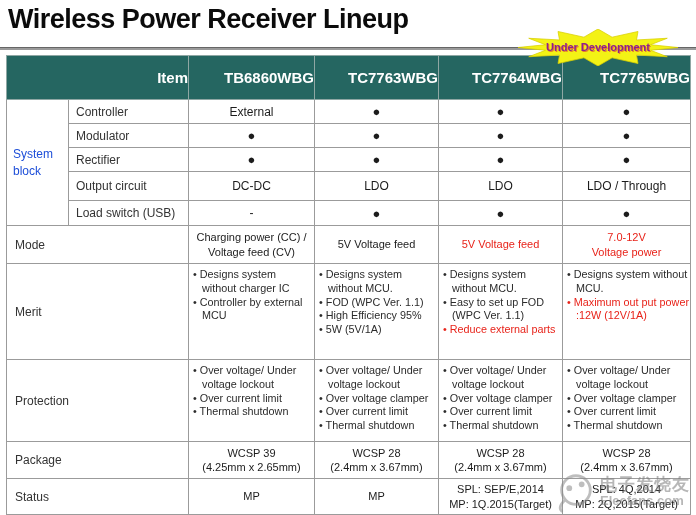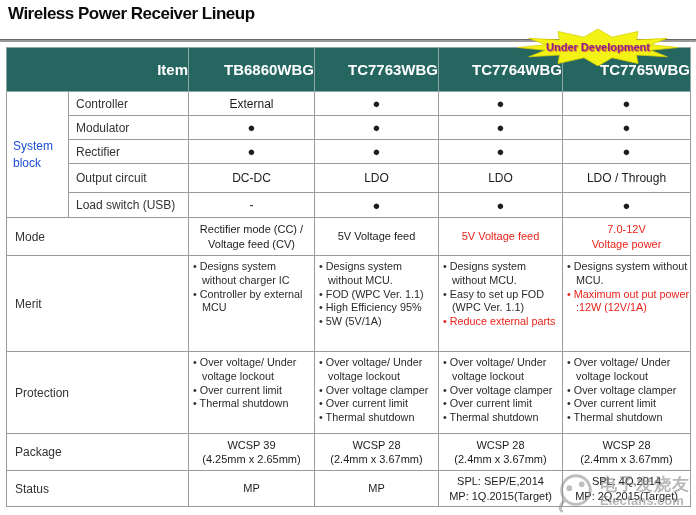--- a/index.html
+++ b/index.html
@@ -5,26 +5,26 @@
   * { margin: 0; padding: 0; box-sizing: border-box; }
   html, body { width: 696px; height: 515px; }
   body {
     position: relative;
     background: #ffffff;
     font-family: "Liberation Sans", sans-serif;
     overflow: hidden;
     color: #1c1c1c;
   }
   .title {
-    font-size: 17px;
+    font-size: 27px;
     font-weight: bold;
     color: #0b0b0b;
     letter-spacing: -0.5px;
     padding: 4px 0 3px 8px;
-    height: 39px;
+    height: 47px;
   }
   .rule {
     height: 3px;
     background: #9a9a9a;
     border-top: 1px solid #666;
     width: 100%;
   }
   .table-wrap { padding: 5px 6px 0 6px; }
   table {
     border-collapse: collapse;
@@ -199,21 +199,21 @@
       <td class="sub-label">Load switch (USB)</td>
       <td class="c">-</td>
       <td class="c dot">●</td>
       <td class="c dot">●</td>
       <td class="c dot">●</td>
     </tr>
 
     <tr class="r-mode">
       <td colspan="2" class="row-label">Mode</td>
       <td class="c small">
-        <div>Rectifier mode (CC) /</div>
+        <div>Charging power (CC) /</div>
         <div>Voltage feed (CV)</div>
       </td>
       <td class="c small">
         <div>5V Voltage feed</div>
         <div></div>
       </td>
       <td class="c small" style="color: rgb(232, 35, 26);">
         <div>5V Voltage feed</div>
         <div></div>
       </td>

